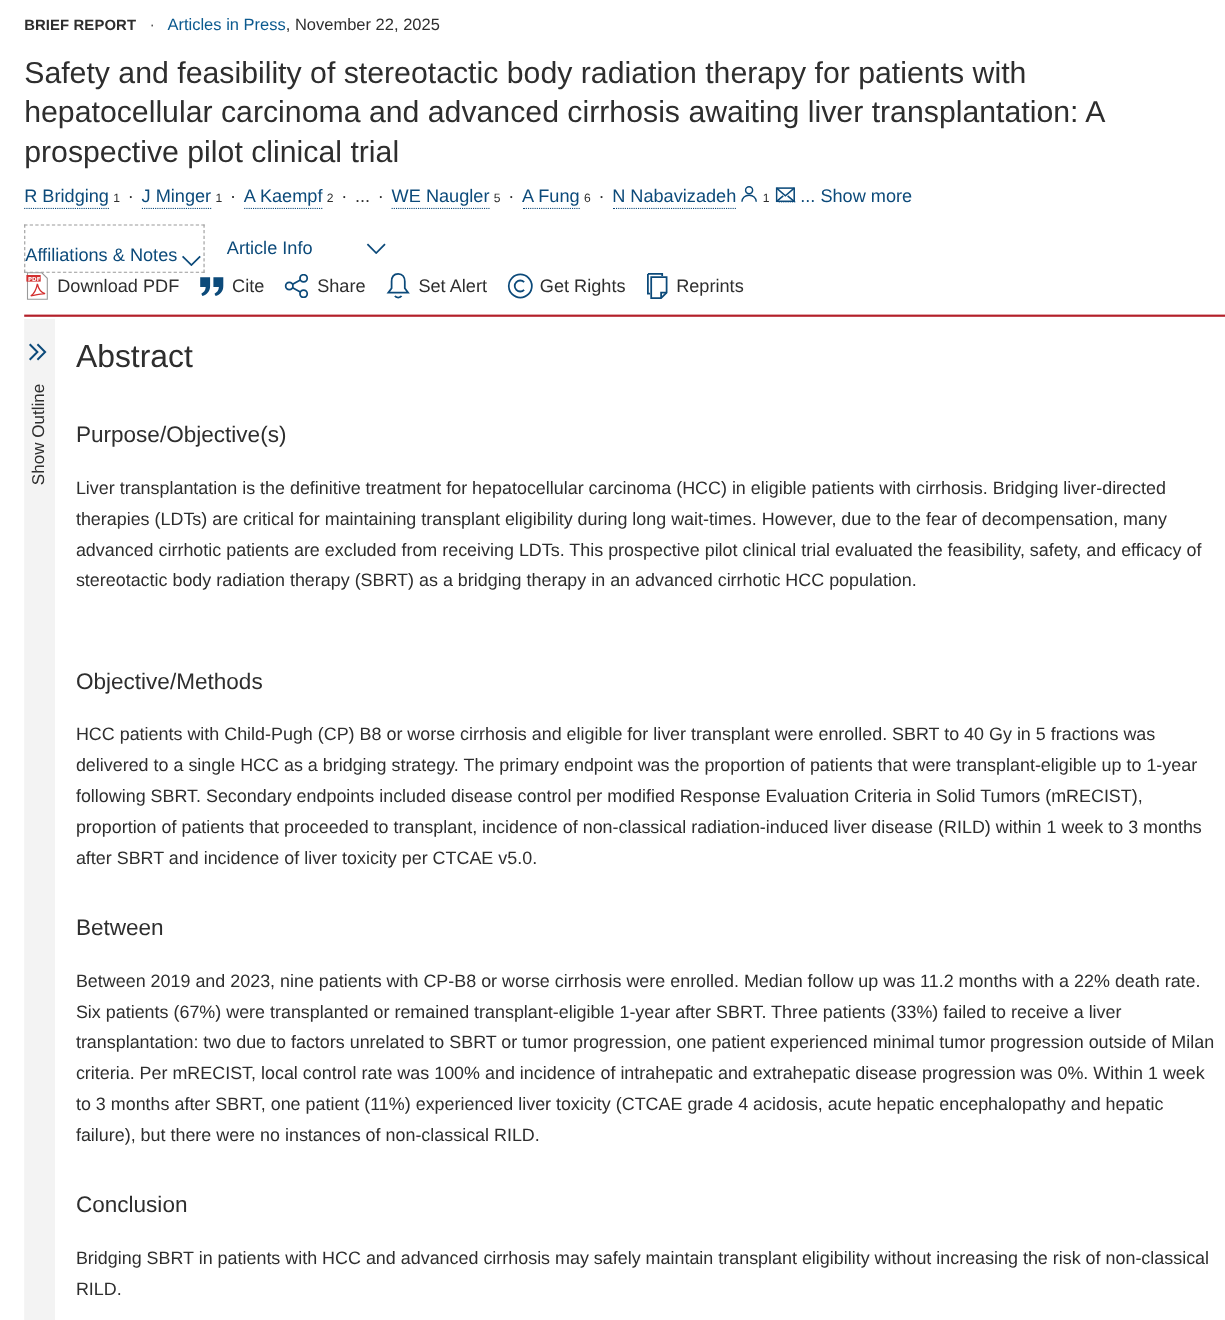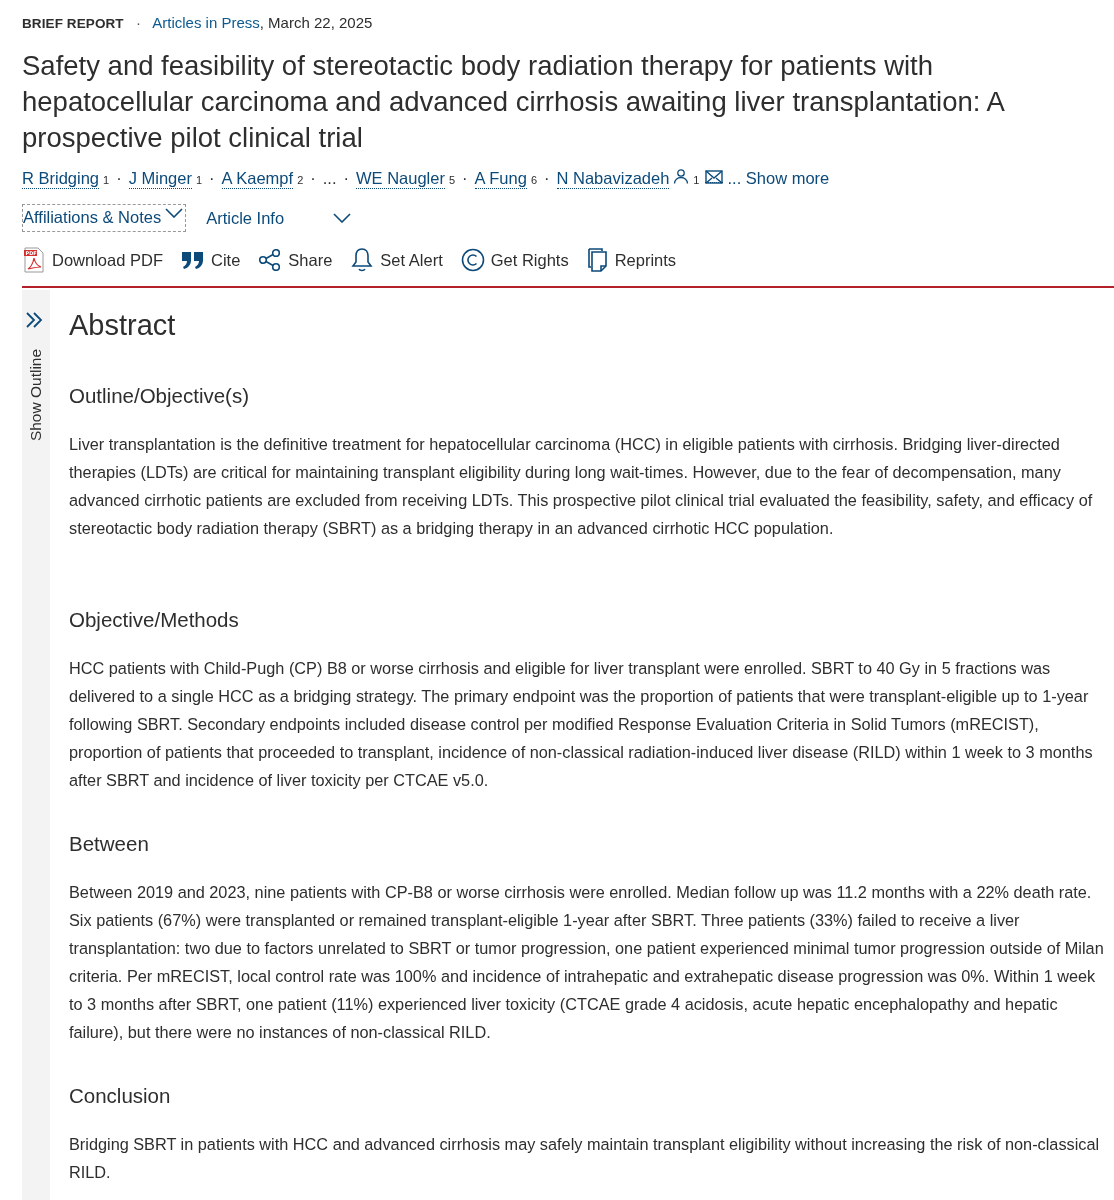--- a/index.html
+++ b/index.html
@@ -16,21 +16,21 @@
   .authors { position: absolute; left: 22px; top: 168px; font-size: 16.5px; color: #0c4a7a; white-space: nowrap; display: flex; align-items: baseline; }
   .author { color: #0c4a7a; text-decoration: none; border-bottom: 1px dotted #0c4a7a; line-height: 20px; }
   .sup { font-size: 11px; color: #2e2e2e; vertical-align: super; margin-left: 4px; }
   .sep { color: #2e2e2e; margin: 0 7px; }
   .ellipsis { color: #2e2e2e; }
   .person-icon { display: inline-block; width: 16px; height: 16px; margin-left: 4px; vertical-align: -1px; }
   .mail-icon { display: inline-block; width: 18px; height: 14px; margin-left: 6px; border-bottom: 1px dotted #0c4a7a; }
   .show-more { color: #0c4a7a; margin-left: 4px; }
 
   .info-row { position: absolute; left: 22px; top: 204px; display: flex; align-items: center; font-size: 16.5px; color: #0c4a7a; }
-  .affil-btn { border: 1px dashed #9a9a9a; padding: 3px 2px 5px 0; display: flex; align-items: flex-start; height: 28px; }
+  .affil-btn { border: 1px dashed #9a9a9a; padding: 3px 2px 5px 0; display: flex; align-items: flex-end; height: 44px; }
   .chev { display: inline-block; width: 18px; height: 10px; margin-left: 4px; }
   .article-info { margin-left: 20px; display: flex; align-items: center; gap: 45px; }
 
   .toolbar { position: absolute; left: 22px; top: 247px; display: flex; align-items: center; font-size: 16.5px; color: #2e2e2e; }
   .tool { display: flex; align-items: center; margin-right: 18px; cursor: pointer; }
   .tool svg { margin-right: 6px; }
 
   .red-rule { position: absolute; left: 22px; top: 286px; width: 1092px; height: 2px; background: #b3202a; }
 
   .outline-strip { position: absolute; left: 22px; top: 290px; width: 28px; height: 910px; background: #f3f3f3; }
@@ -41,21 +41,21 @@
   .abstract-h { position: absolute; top: 19px; font-size: 29px; font-weight: normal; color: #2e2e2e; }
   .sec-h { position: absolute; font-size: 20.5px; font-weight: normal; color: #2e2e2e; }
   .para { position: absolute; font-size: 16.3px; line-height: 28px; color: #2e2e2e; width: 1035px; }
 </style>
 </head>
 <body>
 
 <div class="meta-line">
   <span class="type">BRIEF REPORT</span>
   <span class="dot">·</span>
-  <span class="journal">Articles in Press</span><span>, March 22, 2025</span>
+  <span class="journal">Articles in Press</span><span>, November 22, 2025</span>
 </div>
 
 <h1 class="title">Safety and feasibility of stereotactic body radiation therapy for patients with hepatocellular carcinoma and advanced cirrhosis awaiting liver transplantation: A prospective pilot clinical trial</h1>
 
 <div class="authors">
   <a class="author">R Bridging</a>
     <span class="sup">1</span>
   <span class="sep">·</span>
   <a class="author">J Minger</a>
     <span class="sup">1</span>
@@ -158,21 +158,21 @@
 
 <div class="outline-strip"></div>
 <svg class="outline-chev" viewBox="0 0 20 20" fill="none" stroke="#0c4a7a" stroke-width="1.8">
   <path d="M3 3l7 7-7 7M10 3l7 7-7 7"></path>
 </svg>
 <div class="outline-label">Show Outline</div>
 
 <div class="content">
   <h2 class="abstract-h">Abstract</h2>
 
-  <h3 class="sec-h" style="top:94px;">Outline/Objective(s)</h3>
+  <h3 class="sec-h" style="top:94px;">Purpose/Objective(s)</h3>
   <p class="para" style="top:140px;">Liver transplantation is the definitive treatment for hepatocellular carcinoma (HCC) in eligible patients with cirrhosis. Bridging liver-directed therapies (LDTs) are critical for maintaining transplant eligibility during long wait-times. However, due to the fear of decompensation, many advanced cirrhotic patients are excluded from receiving LDTs. This prospective pilot clinical trial evaluated the feasibility, safety, and efficacy of stereotactic body radiation therapy (SBRT) as a bridging therapy in an advanced cirrhotic HCC population.</p>
 
   <h3 class="sec-h" style="top:318px;">Objective/Methods</h3>
   <p class="para" style="top:364px;">HCC patients with Child-Pugh (CP) B8 or worse cirrhosis and eligible for liver transplant were enrolled. SBRT to 40 Gy in 5 fractions was delivered to a single HCC as a bridging strategy. The primary endpoint was the proportion of patients that were transplant-eligible up to 1-year following SBRT. Secondary endpoints included disease control per modified Response Evaluation Criteria in Solid Tumors (mRECIST), proportion of patients that proceeded to transplant, incidence of non-classical radiation-induced liver disease (RILD) within 1 week to 3 months after SBRT and incidence of liver toxicity per CTCAE v5.0.</p>
 
   <h3 class="sec-h" style="top:542px;">Between</h3>
   <p class="para" style="top:588px;">Between 2019 and 2023, nine patients with CP-B8 or worse cirrhosis were enrolled. Median follow up was 11.2 months with a 22% death rate. Six patients (67%) were transplanted or remained transplant-eligible 1-year after SBRT. Three patients (33%) failed to receive a liver transplantation: two due to factors unrelated to SBRT or tumor progression, one patient experienced minimal tumor progression outside of Milan criteria. Per mRECIST, local control rate was 100% and incidence of intrahepatic and extrahepatic disease progression was 0%. Within 1 week to 3 months after SBRT, one patient (11%) experienced liver toxicity (CTCAE grade 4 acidosis, acute hepatic encephalopathy and hepatic failure), but there were no instances of non-classical RILD.</p>
 
   <h3 class="sec-h" style="top:794px;">Conclusion</h3>
   <p class="para" style="top:840px;">Bridging SBRT in patients with HCC and advanced cirrhosis may safely maintain transplant eligibility without increasing the risk of non-classical RILD.</p>

